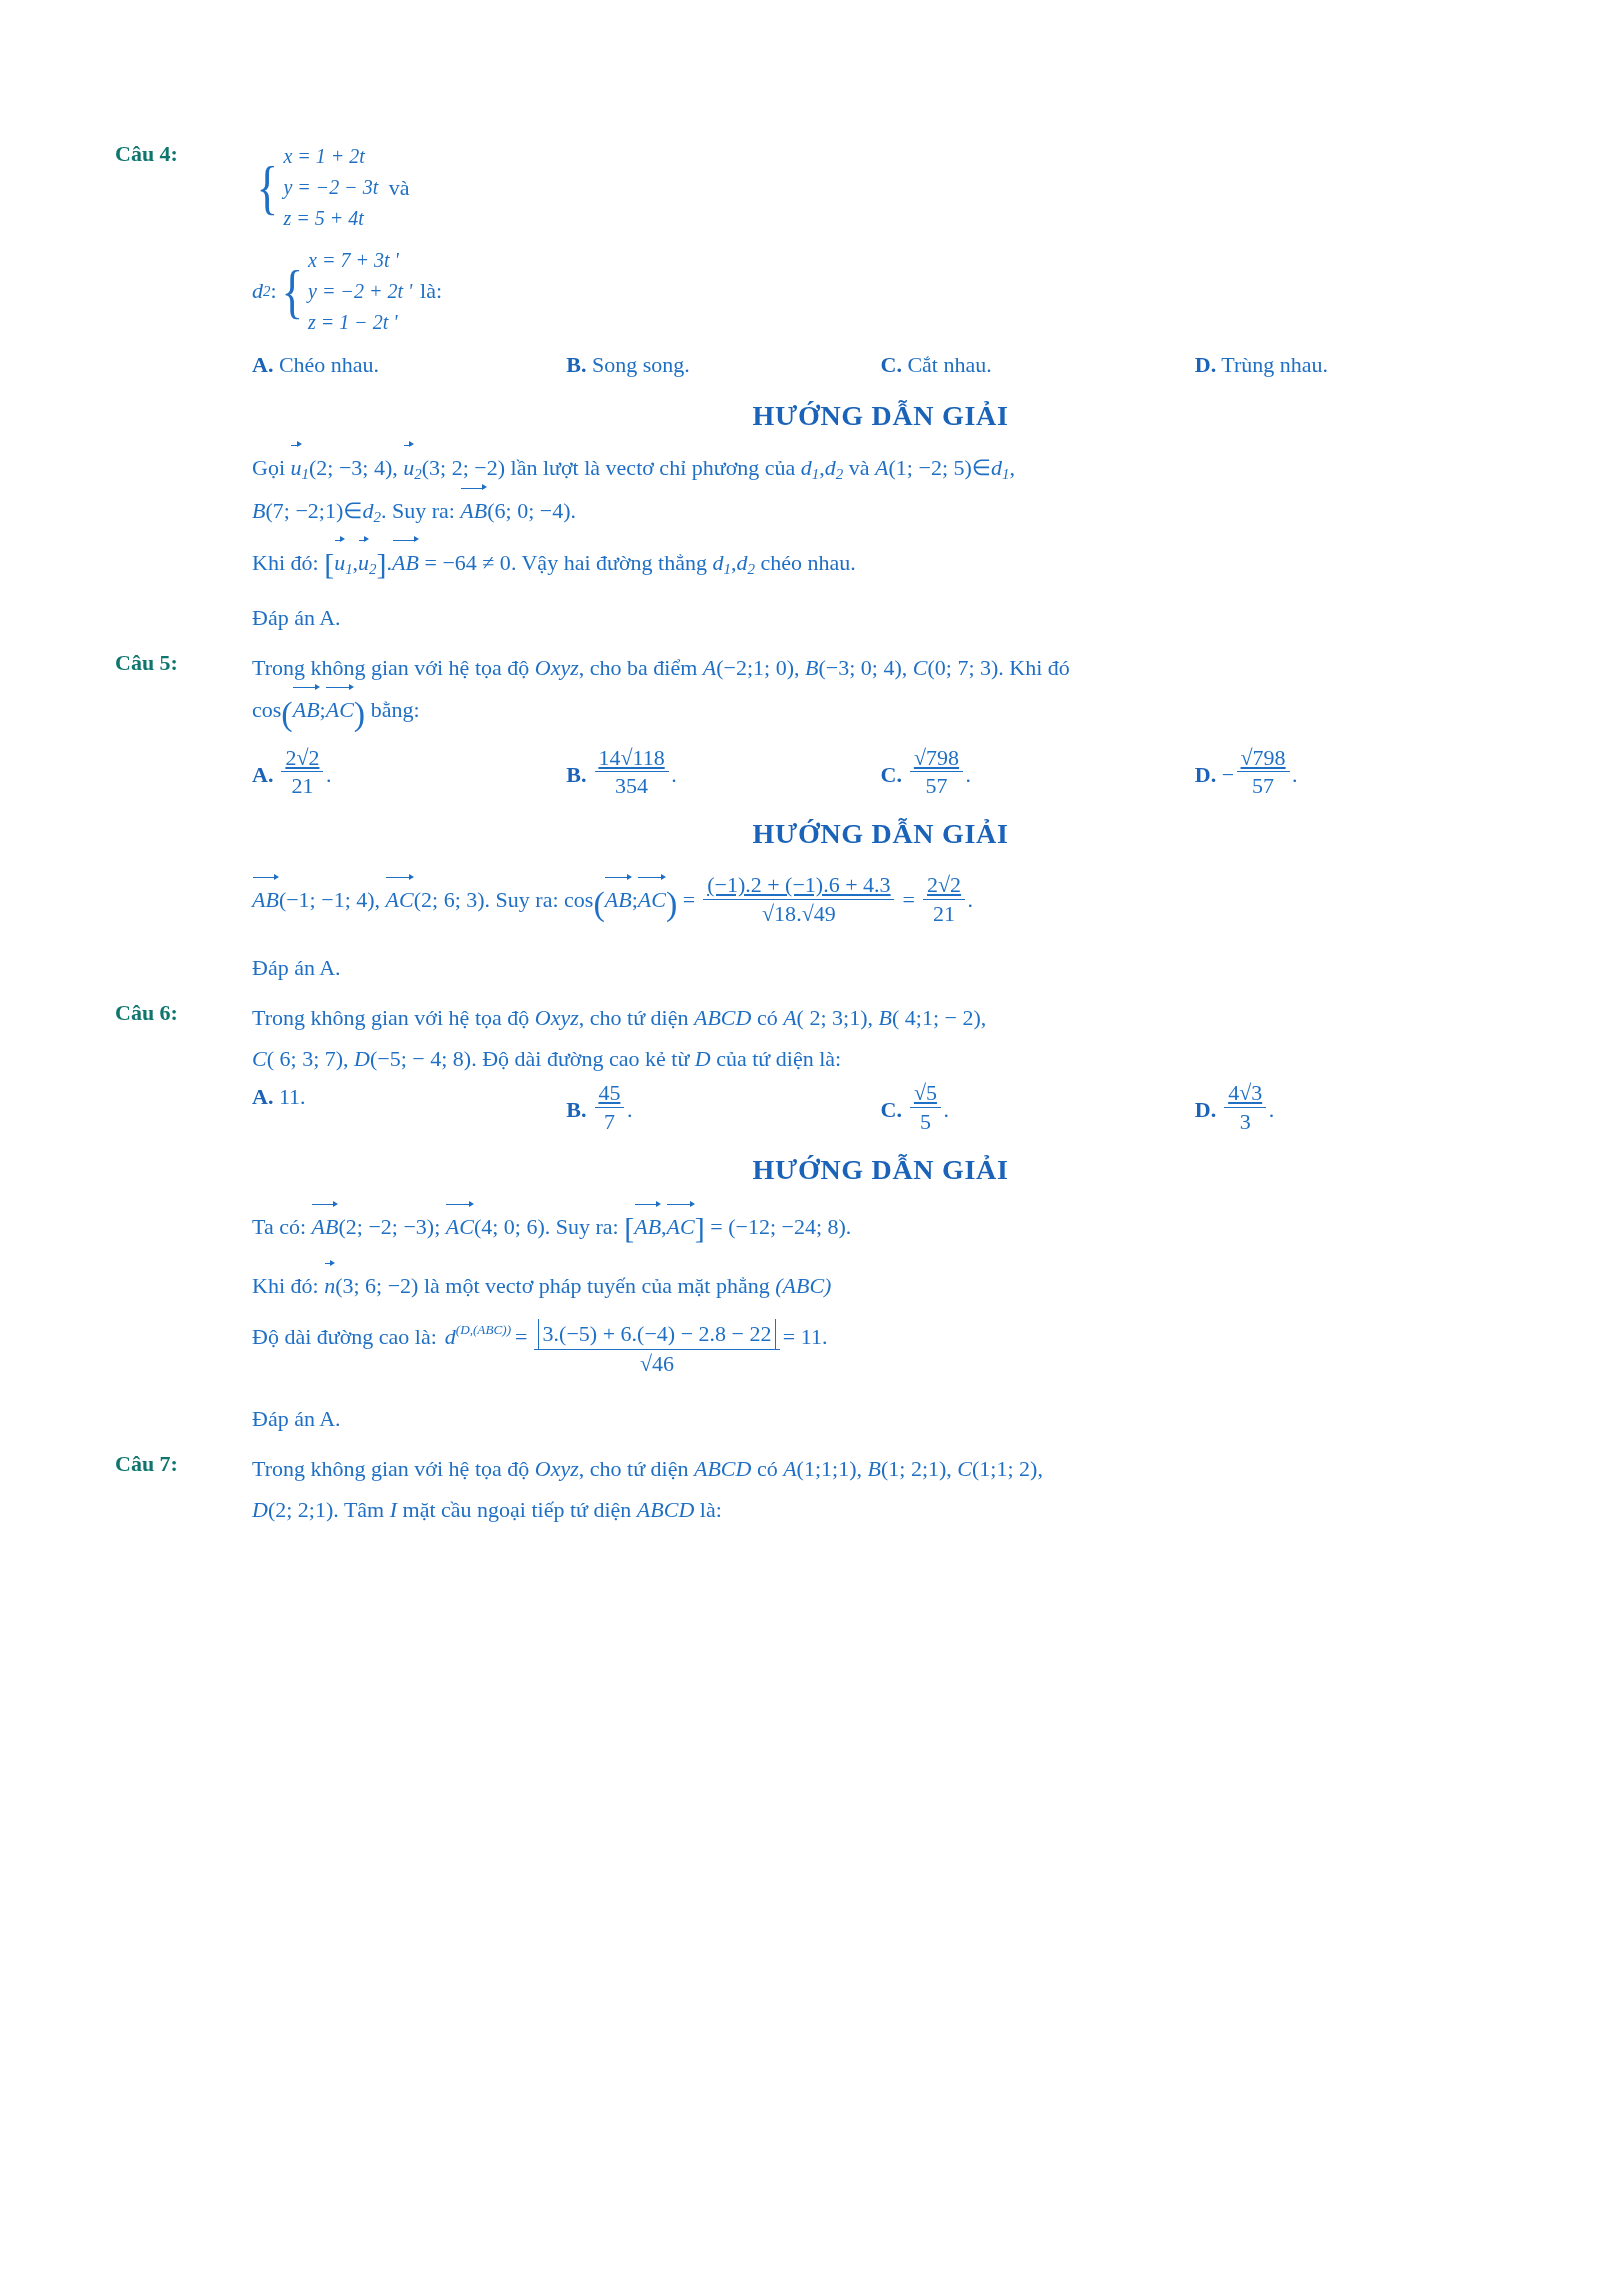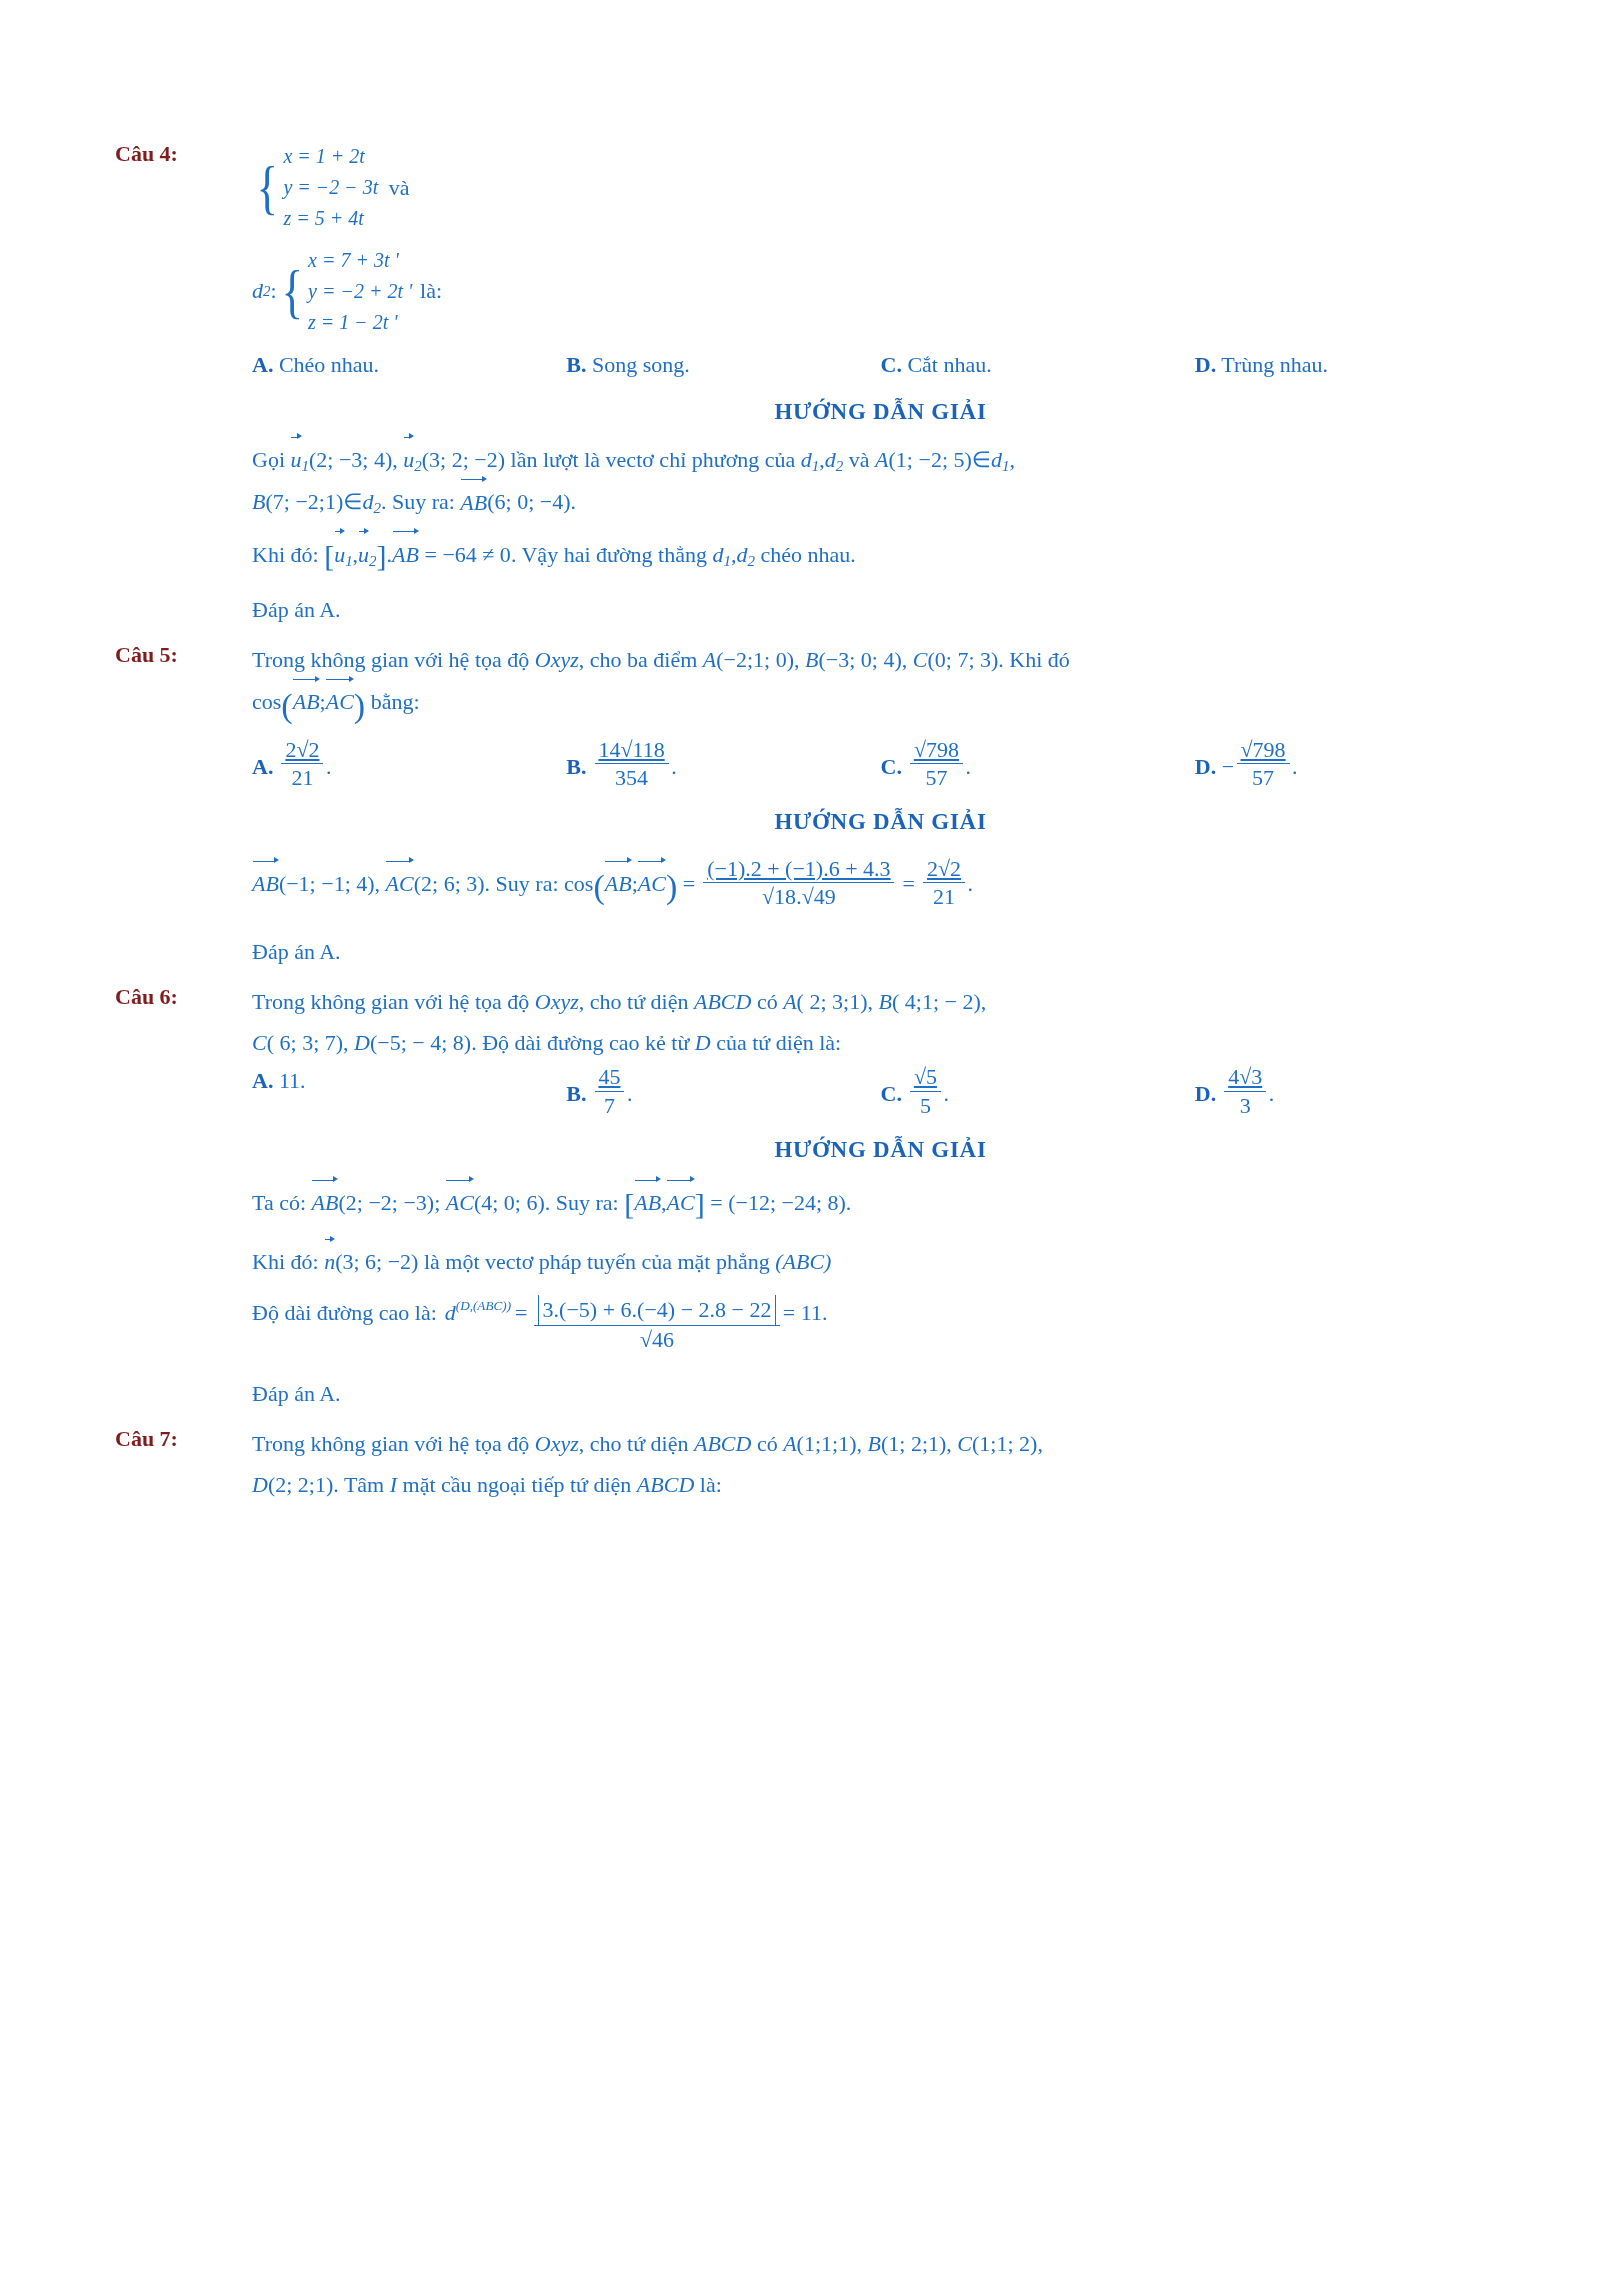--- a/index.html
+++ b/index.html
@@ -32,42 +32,42 @@
     position: relative;
     margin-bottom: 6.5px;
   }
   .qlabel {
     position: absolute;
     left: 0;
     top: 0;
     width: 131px;
     font-weight: bold;
     font-size: 22px;
-    color: #7f1d1d;
+    color: #0f766e;
     font-family: "Liberation Serif", serif;
   }
   .qbody {
     margin-left: 137px;
     font-size: 22px;
     line-height: 1.62;
     color: #1f6fc4;
     text-align: justify;
   }
   .row {
     display: block;
     margin-bottom: 2.6px;
   }
   .just {
     text-align: justify;
     text-justify: inter-word;
   }
   .guide {
     text-align: center;
     font-weight: bold;
-    font-size: 23px;
+    font-size: 28px;
     letter-spacing: 0.7px;
     color: #1a63b8;
     margin: 10.5px 0 10.5px 0;
   }
   .answer-line {
     display: flex;
     margin: 9.2px 0 6.5px 0;
   }
   .answer-line > div {
     flex: 1 1 0;

